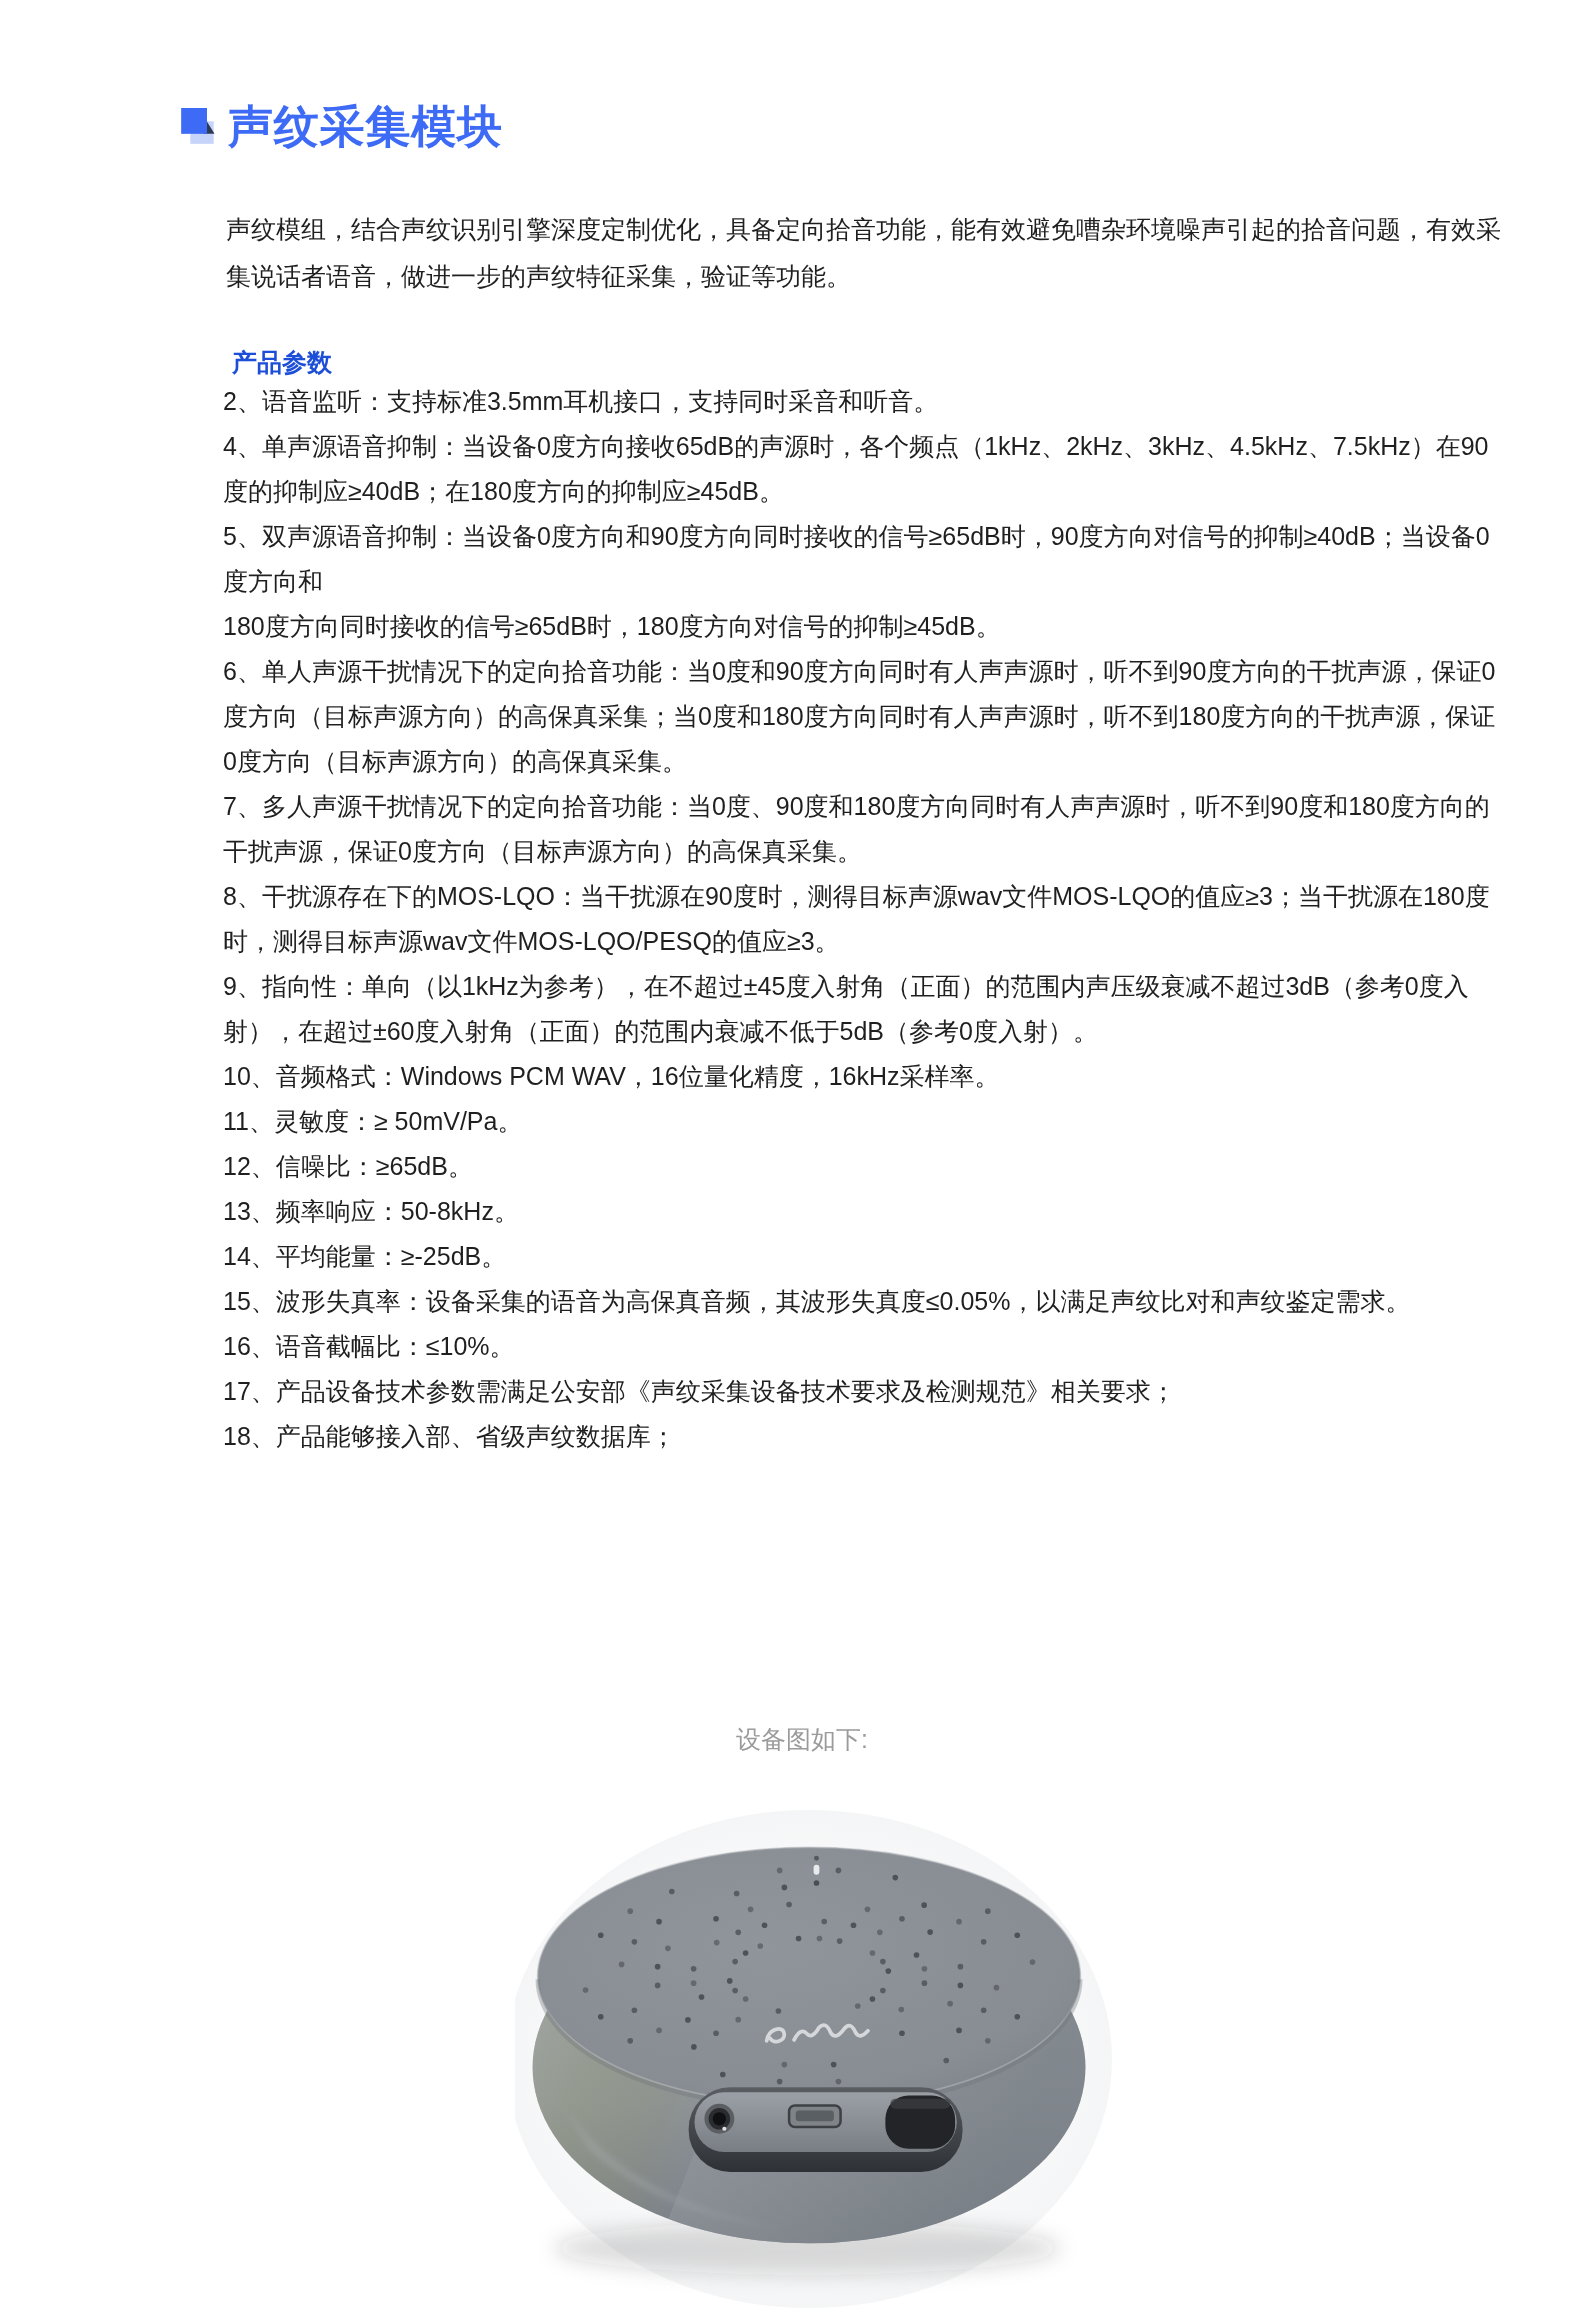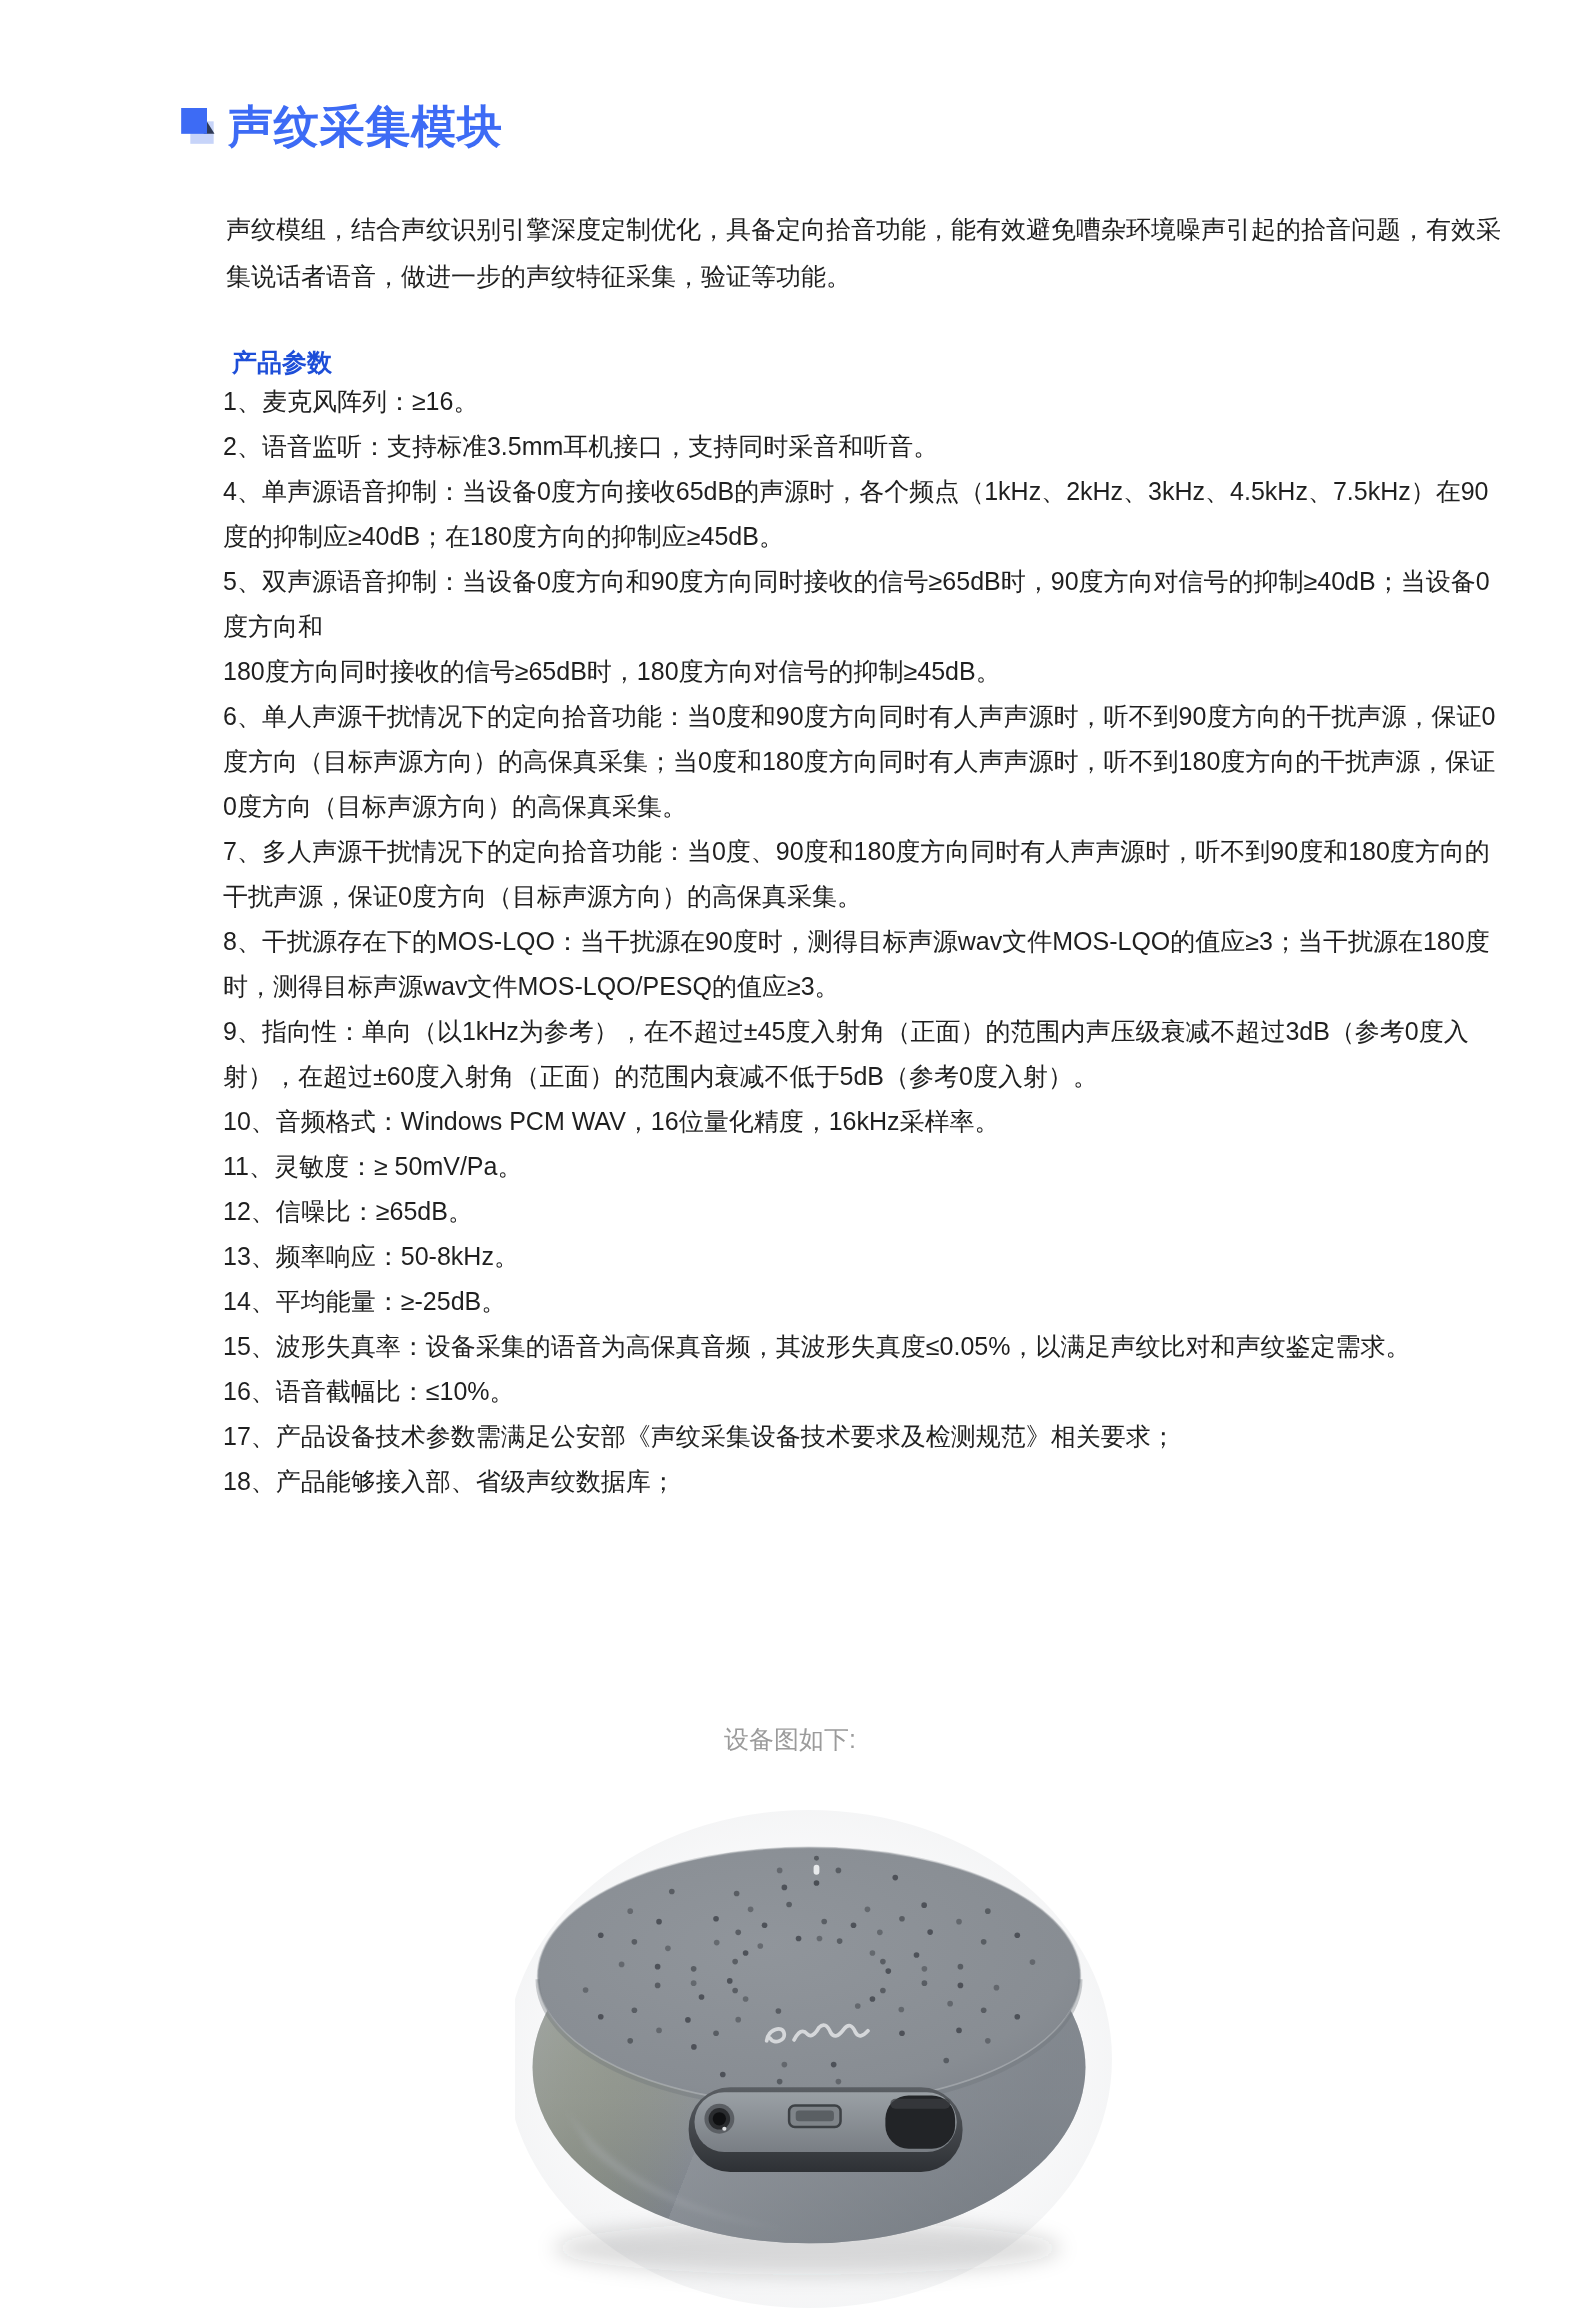--- a/index.html
+++ b/index.html
@@ -38,21 +38,21 @@
   }
   .param-list p.param{
     margin:0;font-size:25px;line-height:45px;
     color:#1f1f1f;white-space:pre-wrap;
     word-break:break-word;
   }
   
   .figure-caption{
     position:absolute;left:0;top:1717px;width:1580px;
     margin:0;text-align:center;
-    font-size:25px;line-height:45px;color:#9B9B9B;
+    font-size:25px;line-height:45px;color:#9B9B9B;padding-left:12px;
   }
   
   .device-figure{
     position:absolute;left:515px;top:1810px;width:598px;height:508px;margin:0;
   }
   .device-figure svg{display:block;width:598px;height:508px;}
 </style>
 </head>
 <body>
 
@@ -67,21 +67,20 @@
       </svg>
     </span>
     <h1 class="doc-title">声纹采集模块</h1>
   </div>
 
   <p class="intro">声纹模组，结合声纹识别引擎深度定制优化，具备定向拾音功能，能有效避免嘈杂环境噪声引起的拾音问题，有效采集说话者语音，做进一步的声纹特征采集，验证等功能。</p>
 
   <h2 class="param-heading">产品参数</h2>
 
   <div class="param-list">
-      <p class="param">1、麦克风阵列：≥16。</p>
       <p class="param">2、语音监听：支持标准3.5mm耳机接口，支持同时采音和听音。</p>
       <p class="param">4、单声源语音抑制：当设备0度方向接收65dB的声源时，各个频点（1kHz、2kHz、3kHz、4.5kHz、7.5kHz）在90度的抑制应≥40dB；在180度方向的抑制应≥45dB。</p>
       <p class="param">5、双声源语音抑制：当设备0度方向和90度方向同时接收的信号≥65dB时，90度方向对信号的抑制≥40dB；当设备0度方向和
 180度方向同时接收的信号≥65dB时，180度方向对信号的抑制≥45dB。</p>
       <p class="param">6、单人声源干扰情况下的定向拾音功能：当0度和90度方向同时有人声声源时，听不到90度方向的干扰声源，保证0度方向（目标声源方向）的高保真采集；当0度和180度方向同时有人声声源时，听不到180度方向的干扰声源，保证0度方向（目标声源方向）的高保真采集。</p>
       <p class="param">7、多人声源干扰情况下的定向拾音功能：当0度、90度和180度方向同时有人声声源时，听不到90度和180度方向的干扰声源，保证0度方向（目标声源方向）的高保真采集。</p>
       <p class="param">8、干扰源存在下的MOS-LQO：当干扰源在90度时，测得目标声源wav文件MOS-LQO的值应≥3；当干扰源在180度时，测得目标声源wav文件MOS-LQO/PESQ的值应≥3。</p>
       <p class="param">9、指向性：单向（以1kHz为参考），在不超过±45度入射角（正面）的范围内声压级衰减不超过3dB（参考0度入射），在超过±60度入射角（正面）的范围内衰减不低于5dB（参考0度入射）。</p>
       <p class="param">10、音频格式：Windows PCM WAV，16位量化精度，16kHz采样率。</p>
       <p class="param">11、灵敏度：≥ 50mV/Pa。</p>

